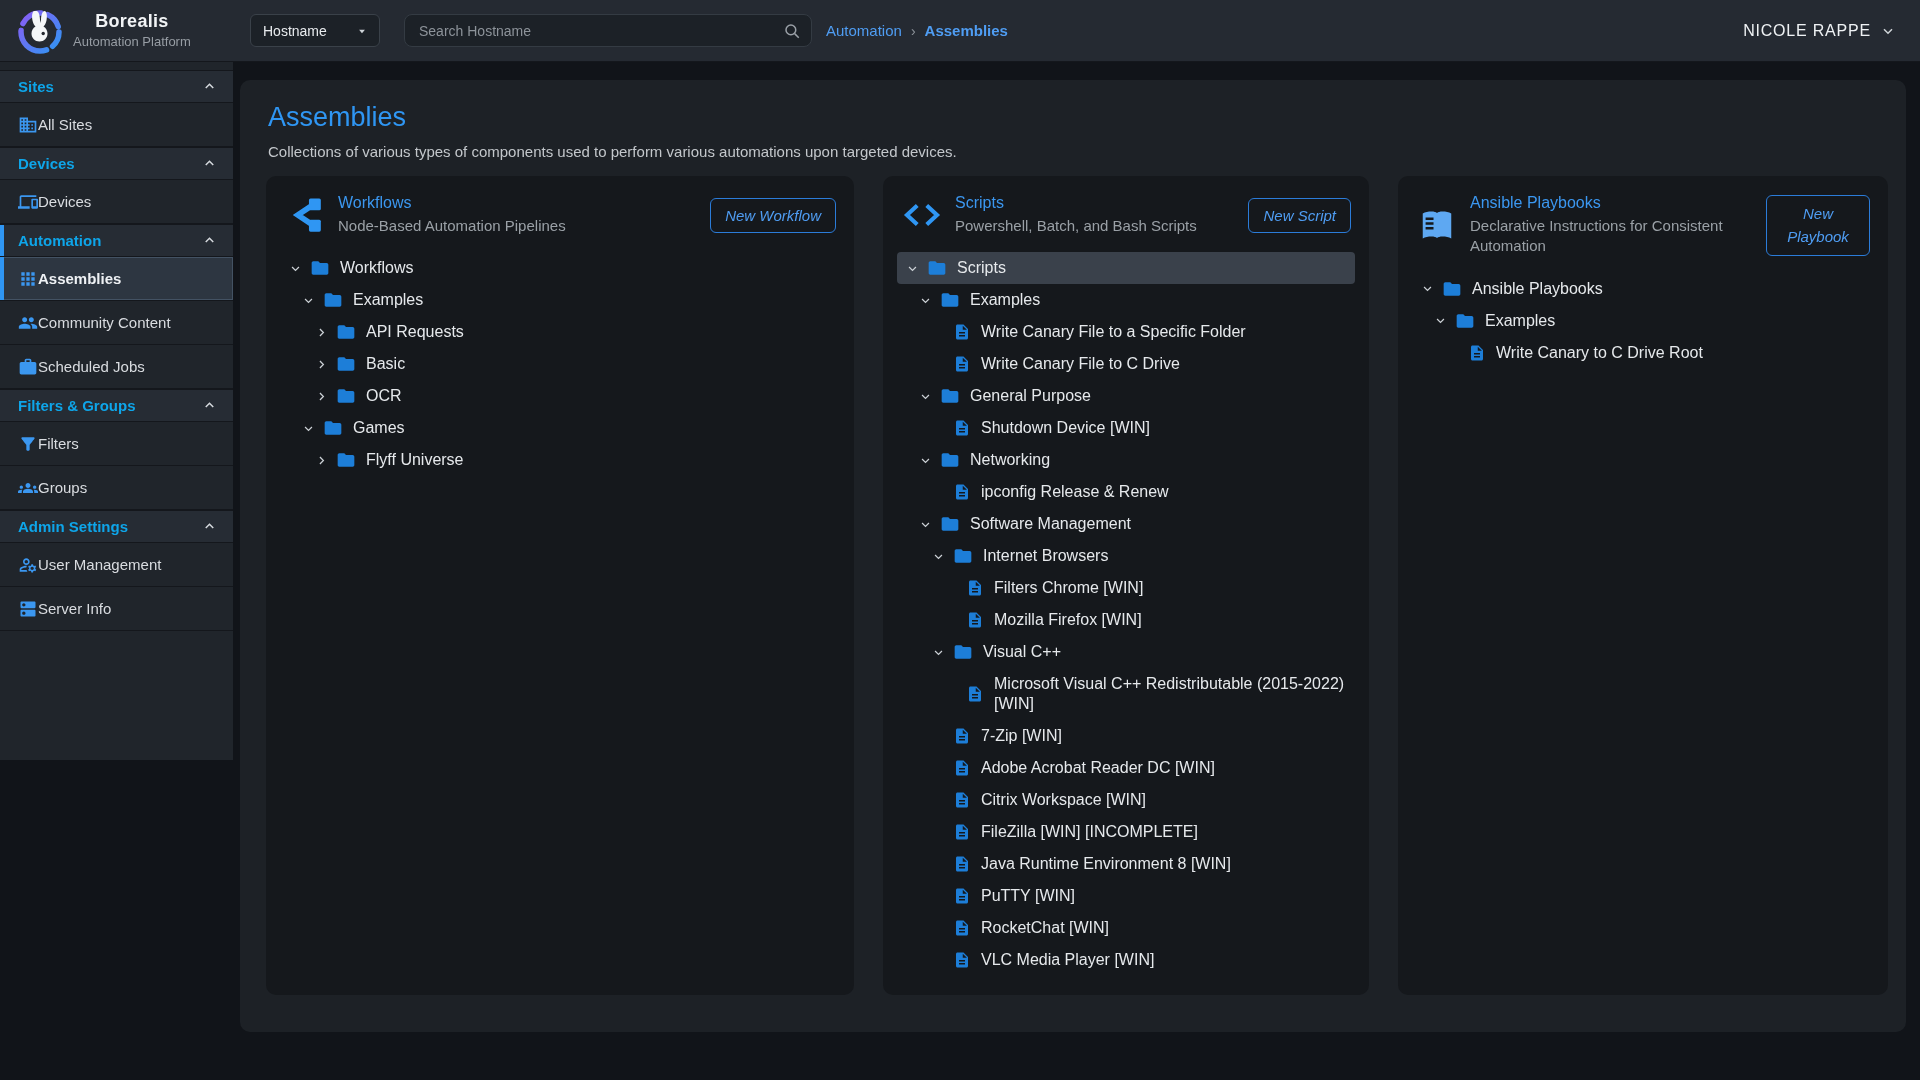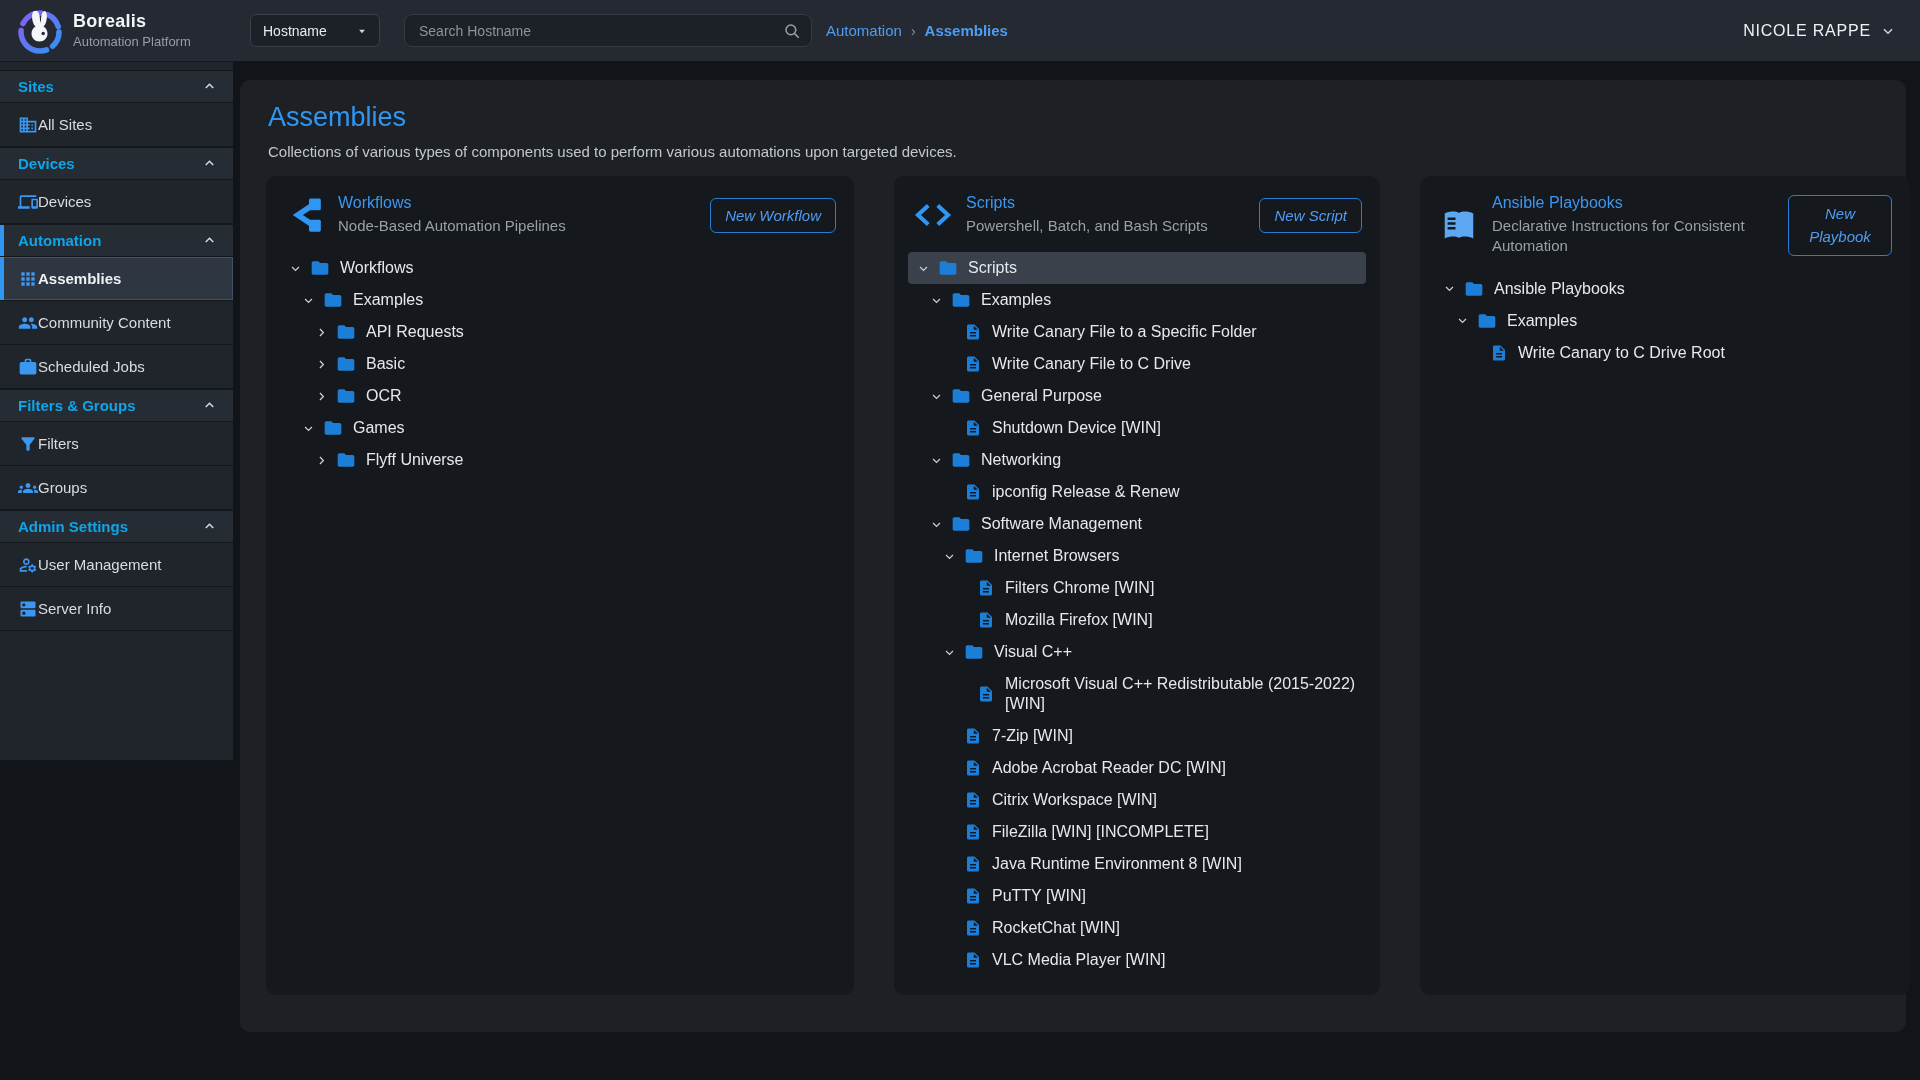--- a/index.html
+++ b/index.html
@@ -11,21 +11,21 @@
   }
   .icon svg { width:100%; height:100%; display:block; }
   [data-interactable="true"] { cursor:pointer; }
 
   
   .topbar {
     position:absolute; top:0; left:0; right:0; height:62px;
     background:#252a32; border-bottom:1px solid #14171c;
     display:flex; align-items:center;
   }
-  .brand { width:233px; flex:none; display:flex; align-items:center; gap:9px; padding-left:16px; }
+  .brand { width:233px; flex:none; display:flex; align-items:center; gap:9px; padding-left:16px;text-align:center; }
   .brand-logo { width:48px; height:48px; flex:none; }
   .brand-name { font-size:18px; font-weight:700; color:#f2f4f6; letter-spacing:.3px; line-height:1.1; }
   .brand-tag  { font-size:13px; color:#979da4; margin-top:2px; }
 
   .host-select {
     margin-left:17px; width:130px; height:33px; border:1px solid #3a4149; border-radius:6px;
     background:#1c2127; color:#e8ebee; font-size:14px;
     display:flex; align-items:center; justify-content:space-between; padding:0 10px 0 12px;
   }
   .caret-icon { width:14px; height:14px; color:#cfd4d9; }
@@ -74,21 +74,21 @@
   }
 
   
   .main {
     position:absolute; left:240px; top:80px; width:1666px; height:952px;
     background:#1d2126; border-radius:10px; padding:20px 26px;
   }
   .page-title { font-size:27px; font-weight:400; color:#2f96f3; margin:2px 0 10px 2px; }
   .page-desc  { font-size:15px; color:#c3c7cb; margin:0 0 16px 2px; }
 
-  .cards { display:flex; gap:40px; }
+  .cards { display:flex; gap:29px; }
   .card { background:#15181c; border-radius:10px; height:819px; padding:14px; overflow:hidden; flex:none; }
   .card.w1 { width:588px; } .card.w2 { width:486px; } .card.w3 { width:490px; }
 
   .card-header { display:flex; align-items:center; gap:14px; padding:4px 4px 0 6px; }
   .hicon { width:38px; height:38px; color:#2f96f3; flex:none; }
   .hicon.book { color:#5ea8f2; }
   .htext { flex:1; min-width:0; }
   .htitle { color:#3b97f0; font-size:16px; }
   .hsub { color:#9aa0a6; font-size:15px; margin-top:4px; line-height:1.35; }
   .btn {

